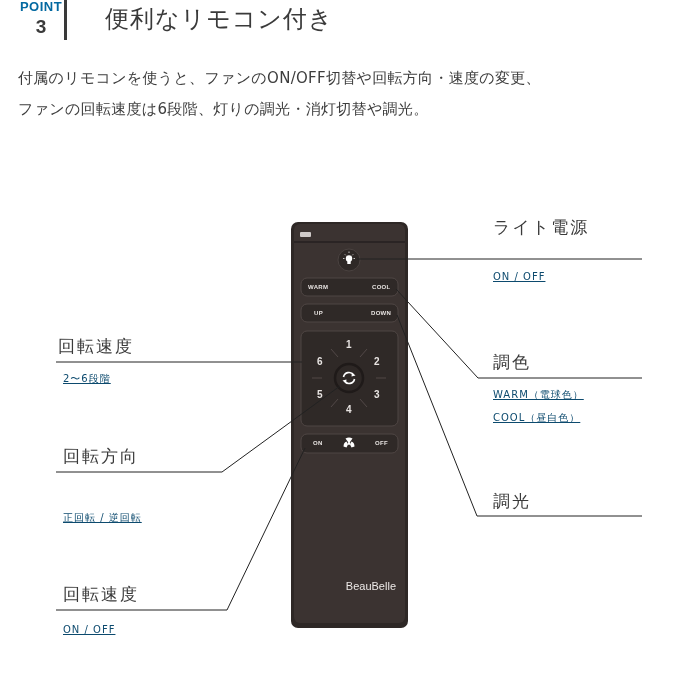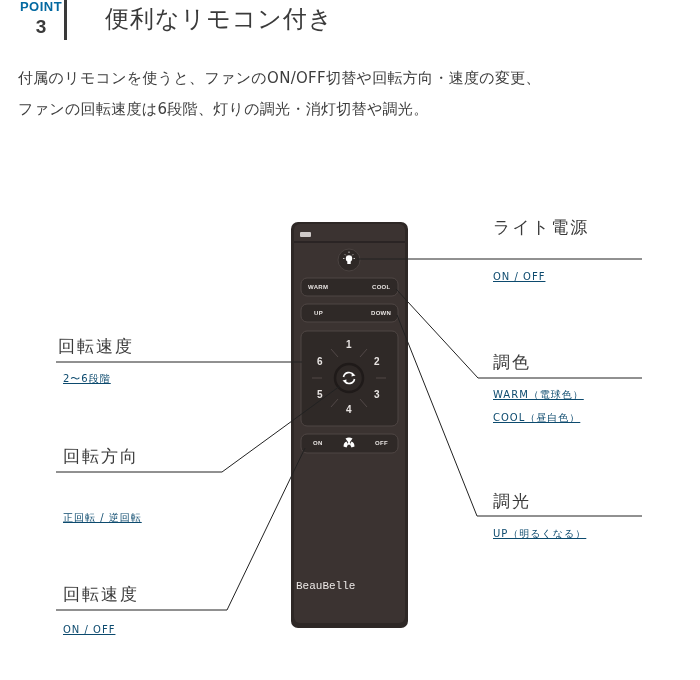--- a/index.html
+++ b/index.html
@@ -17,21 +17,21 @@
 
   svg.diagram { position: absolute; left: 0; top: 0; }
 
   .label { position: absolute; font-size: 17px; color: #3a3a3a; letter-spacing: 2px; line-height: 22px; white-space: nowrap; }
   .sub { position: absolute; font-size: 10px; color: #0c4a6e; letter-spacing: 1px; line-height: 23px; white-space: nowrap; text-decoration: underline; }
   .sub div { white-space: nowrap; }
 
   .rk { position: absolute; font-family: "Liberation Sans", sans-serif; font-weight: bold; color: #e8e4e2; }
   .rk-small { font-size: 6px; letter-spacing: 0.3px; }
   .rk-num { font-size: 10px; }
-  .brand { position: absolute; left: 296px; top: 580px; width: 108px; text-align: left; font-family: Liberation Mono, monospace; font-size: 11px; color: #ece8e6; }
+  .brand { position: absolute; left: 288px; top: 580px; width: 108px; text-align: right; font-family: Liberation Sans, sans-serif; font-size: 11px; color: #ece8e6; }
 </style>
 </head>
 <body>
 
 <div class="point-badge">
   <div class="point-label">POINT</div>
   <div class="point-num">3</div>
 </div>
 <div class="point-bar"></div>
 <div class="heading">便利なリモコン付き</div>
@@ -136,21 +136,20 @@
 </div>
 
 <div class="label" style="left:493px; top:351px;">調色</div>
 <div class="sub" style="left:493px; top:383px;">
   <div>WARM（電球色）</div>
   <div>COOL（昼白色）</div>
 </div>
 
 <div class="label" style="left:493px; top:490px;">調光</div>
 <div class="sub" style="left:493px; top:522px;">
-  <div>UP（明るくなる）</div>
 </div>
 
 <div class="label" style="left:58px; top:335px;">回転速度</div>
 <div class="sub" style="left:63px; top:367px;">
   <div>2〜6段階</div>
 </div>
 
 <div class="label" style="left:63px; top:445px;">回転方向</div>
 <div class="sub" style="left:63px; top:477px;margin-top:29px;">
   <div>正回転 / 逆回転</div>

